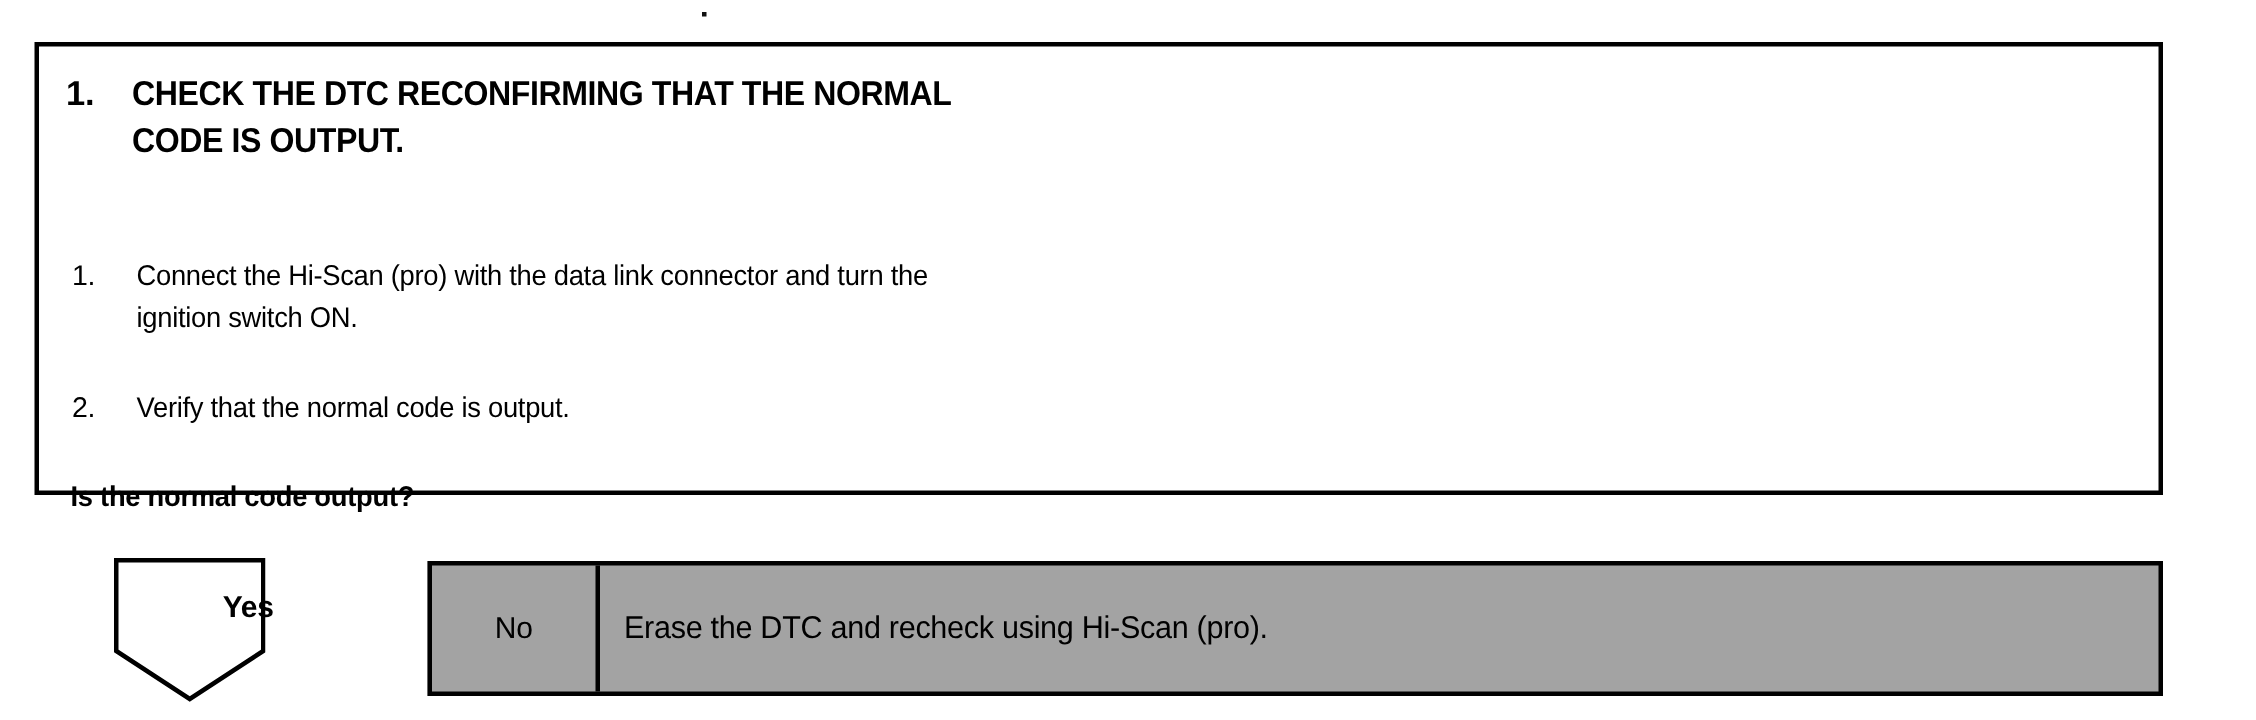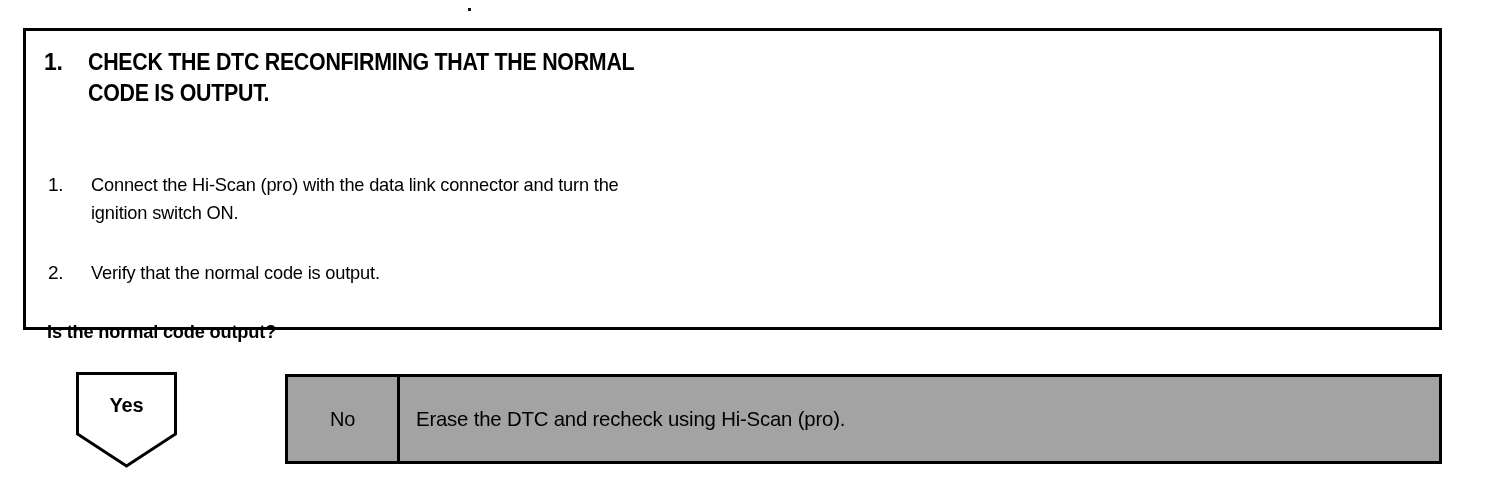--- a/index.html
+++ b/index.html
@@ -127,20 +127,21 @@
     left: 0;
     top: 0;
     width: 101px;
     height: 66px;
     display: flex;
     align-items: center;
     justify-content: center;
     font-size: 20px;
     font-weight: bold;
     letter-spacing: -0.2px;
+    padding-left: 39px;
   }
 
   
   .no-box {
     position: absolute;
     left: 285px;
     top: 374px;
     width: 1157px;
     height: 90px;
     border: 3px solid #000000;

